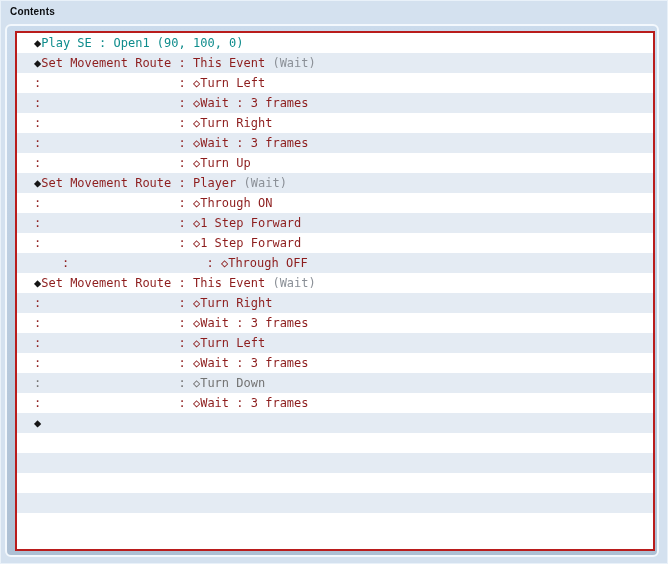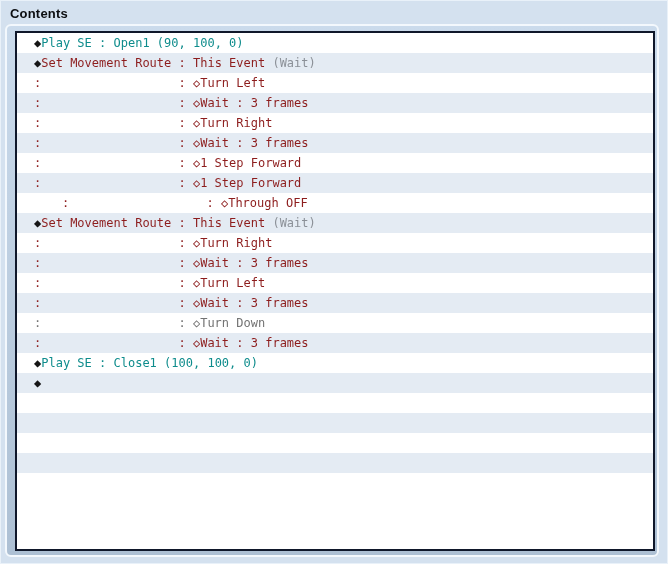--- a/index.html
+++ b/index.html
@@ -7,38 +7,38 @@
   body {
     position:relative;
     background:#d4e1ef;
     font-family:"Liberation Sans", sans-serif;
     overflow:hidden;
     box-shadow: inset 0 0 0 1px #e9f1f9;
   }
   .panel-title {
     position:absolute;
     left:10px; top:6px;
-    font-size:13px;
+    font-size:10px;
     font-weight:bold;
     color:#0b0d10;
     letter-spacing:0.2px;
   }
   .well {
     position:absolute;
     left:5px; top:24px;
     width:654px; height:533px;
     border:2px solid #f3f8fd;
     border-radius:6px;
     background:linear-gradient(#cbdbec, #adc0d4);
   }
   .listbox {
     position:absolute;
     left:15px; top:31px;
     width:640px; height:520px;
-    border:2px solid #0f172a;
+    border:2px solid #b91c1c;
     background:#ffffff;
     overflow:hidden;
   }
   .row {
     height:20px;
     line-height:20px;
     font-family:"DejaVu Sans Mono", monospace;
     font-size:12px;
     white-space:pre;
     padding-left:17px;
@@ -53,30 +53,32 @@
 
 <div class="well"></div>
 
 <div class="listbox">
     <div class="row"><span style="color: rgb(22, 22, 22);">◆</span><span style="color: rgb(14, 140, 140);">Play SE : Open1 (90, 100, 0)</span></div>
     <div class="row"><span style="color: rgb(22, 22, 22);">◆</span><span style="color: rgb(141, 29, 29);">Set Movement Route : This Event </span><span style="color: rgb(139, 144, 151);">(Wait)</span></div>
     <div class="row"><span style="color: rgb(141, 29, 29);">:                   : ◇Turn Left</span></div>
     <div class="row"><span style="color: rgb(141, 29, 29);">:                   : ◇Wait : 3 frames</span></div>
     <div class="row"><span style="color: rgb(141, 29, 29);">:                   : ◇Turn Right</span></div>
     <div class="row"><span style="color: rgb(141, 29, 29);">:                   : ◇Wait : 3 frames</span></div>
+    <div class="row"><span style="color: rgb(141, 29, 29);">:                   : ◇Turn Up</span></div>
+    <div class="row"><span style="color: rgb(22, 22, 22);">◆</span><span style="color: rgb(141, 29, 29);">Set Movement Route : Player </span><span style="color: rgb(139, 144, 151);">(Wait)</span></div>
+    <div class="row"><span style="color: rgb(141, 29, 29);">:                   : ◇Through ON</span></div>
     <div class="row"><span style="color: rgb(141, 29, 29);">:                   : ◇1 Step Forward</span></div>
     <div class="row"><span style="color: rgb(141, 29, 29);">:                   : ◇1 Step Forward</span></div>
     <div class="row"><span style="color: rgb(141, 29, 29); margin-left: 28px;">:                   : ◇Through OFF</span></div>
     <div class="row"><span style="color: rgb(22, 22, 22);">◆</span><span style="color: rgb(141, 29, 29);">Set Movement Route : This Event </span><span style="color: rgb(139, 144, 151);">(Wait)</span></div>
     <div class="row"><span style="color: rgb(141, 29, 29);">:                   : ◇Turn Right</span></div>
     <div class="row"><span style="color: rgb(141, 29, 29);">:                   : ◇Wait : 3 frames</span></div>
     <div class="row"><span style="color: rgb(141, 29, 29);">:                   : ◇Turn Left</span></div>
     <div class="row"><span style="color: rgb(141, 29, 29);">:                   : ◇Wait : 3 frames</span></div>
     <div class="row"><span style="color: #737373;">:                   : ◇Turn Down</span></div>
     <div class="row"><span style="color: rgb(141, 29, 29);">:                   : ◇Wait : 3 frames</span></div>
-    <div class="row"><span style="color: rgb(22, 22, 22);">◆</span><span style="color: rgb(14, 140, 140);">Play SE : Close1 (100, 100, 0)</span></div>
     <div class="row"><span style="color: rgb(22, 22, 22);">◆</span></div>
     <div class="row"></div>
     <div class="row"></div>
     <div class="row"></div>
     <div class="row"></div>
     <div class="row"></div>
   </div>
 
 </body></html>

